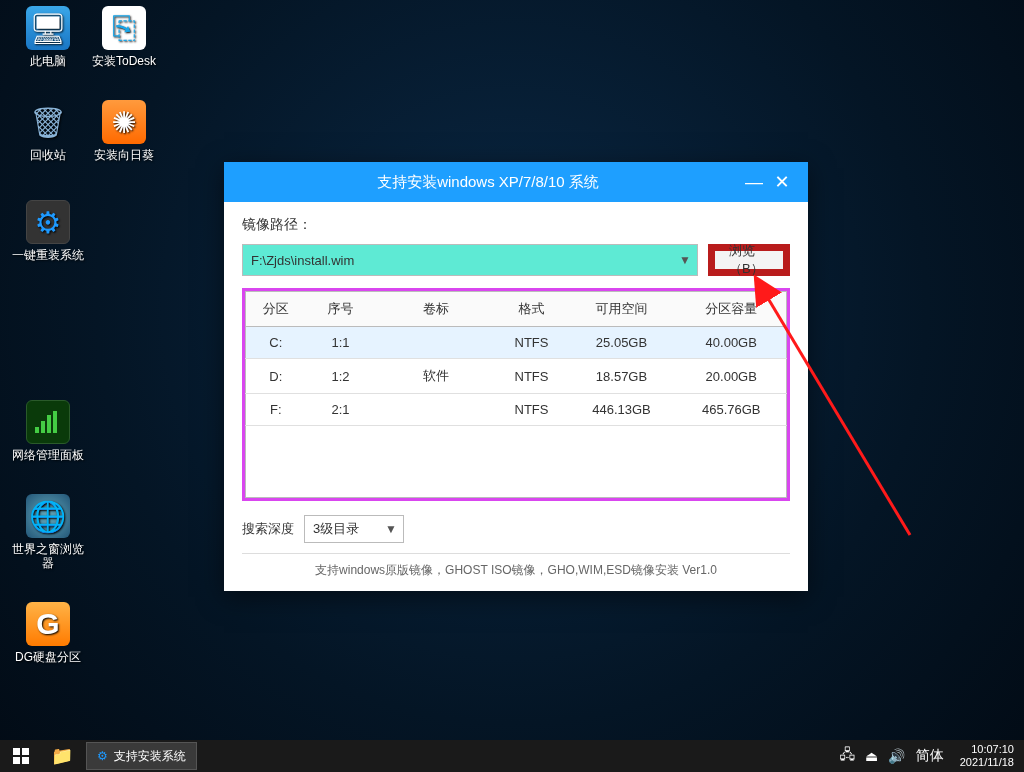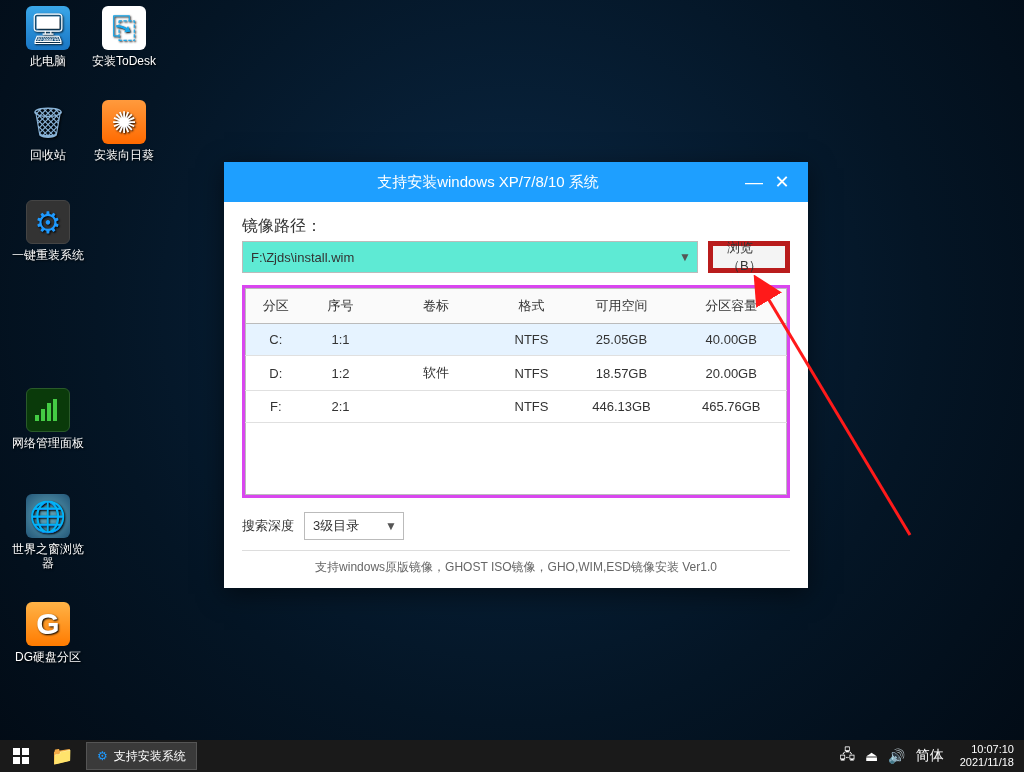--- a/index.html
+++ b/index.html
@@ -17,25 +17,25 @@
 .titlebar { height: 40px; background: #1e9fff; color: #fff; display: flex; align-items: center; padding: 0 12px; font-size: 15px; }
 .titlebar .ttext { flex: 1; text-align: center; }
 .titlebar .wbtn { width: 28px; height: 28px; display: flex; align-items: center; justify-content: center; cursor: pointer; font-size: 18px; }
 .dcontent { padding: 14px 18px 10px; color: #333; font-size: 13px; }
 .radios { display: flex; gap: 26px; margin-bottom: 12px; }
 .radio { display: flex; align-items: center; gap: 6px; cursor: pointer; }
 .rdot { width: 14px; height: 14px; border-radius: 50%; border: 2px solid #1e9fff; display: inline-flex; align-items: center; justify-content: center; }
 .rdot.on::after { content: ""; width: 6px; height: 6px; background: #1e9fff; border-radius: 50%; }
 .rdot.off { border-color: #888; }
 .radio.on { color: #1e9fff; }
-.flabel { font-size: 16px; margin-bottom: 4px; font-family: Liberation Serif, serif; }
+.flabel { font-size: 14px; margin-bottom: 10px; font-family: Liberation Serif, serif; }
 .pathrow { display: flex; gap: 10px; margin-bottom: 12px; }
 .pathbox { flex: 1; height: 32px; border: 1px solid #bbb; display: flex; align-items: center; padding: 0 8px; font-family: "Consolas", monospace; font-size: 13px; background: #5eead4; position: relative; }
 .pathbox .dd { position: absolute; right: 6px; color: #555; font-size: 12px; }
-.btn { height: 32px; padding: 0 14px; border: 5px solid #b91c1c; background: #f4f4f4; display: flex; align-items: center; cursor: pointer; font-size: 13px; }
+.btn { height: 32px; padding: 0 14px; border: 7px solid #b91c1c; background: #f4f4f4; display: flex; align-items: center; cursor: pointer; font-size: 13px; }
 .browse { width: 82px; justify-content: center; }
 
 .ptable { width: 100%; border: 1px solid #bbb; border-collapse: collapse; font-size: 13px; }
 .ptable th, .ptable td { padding: 8px 6px; text-align: center; border-bottom: 1px solid #e0e0e0; }
 .ptable th { background: #fafafa; font-weight: normal; border-bottom: 1px solid #bbb; }
 .ptable tr.sel td { background: #e6f3ff; }
 .ptable .spacer td { height: 72px; border: none; }
 .tablewrap { border: 3px solid #d946ef; margin-bottom: 14px; }
 
 .botrow { display: flex; align-items: center; gap: 10px; margin-bottom: 10px; }
@@ -84,21 +84,21 @@
     <div class="ilabel">回收站</div>
   </div>
   <div class="dicon" style="left:88px; top:100px;">
     <div class="ibox ic-sun">✺</div>
     <div class="ilabel">安装向日葵</div>
   </div>
   <div class="dicon" style="left:12px; top:200px;">
     <div class="ibox ic-gear">⚙</div>
     <div class="ilabel">一键重装系统</div>
   </div>
-  <div class="dicon" style="left:12px; top:388px;">
+  <div class="dicon" style="left:12px; top:400px;">
     <div class="ibox ic-net">
         <svg width="30" height="26">
           <rect x="2" y="18" width="4" height="6" fill="#4c4"></rect>
           <rect x="8" y="12" width="4" height="12" fill="#4c4"></rect>
           <rect x="14" y="6" width="4" height="18" fill="#4c4"></rect>
           <rect x="20" y="2" width="4" height="22" fill="#4c4"></rect>
         </svg>
       </div>
     <div class="ilabel">网络管理面板</div>
   </div>

